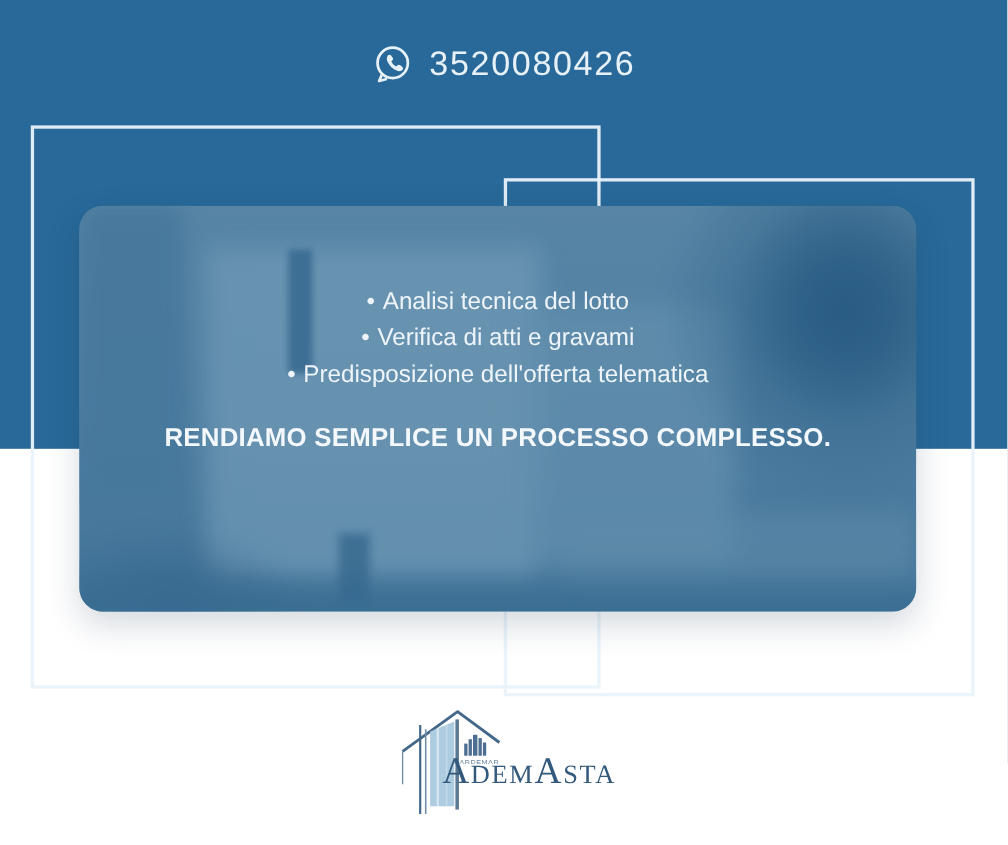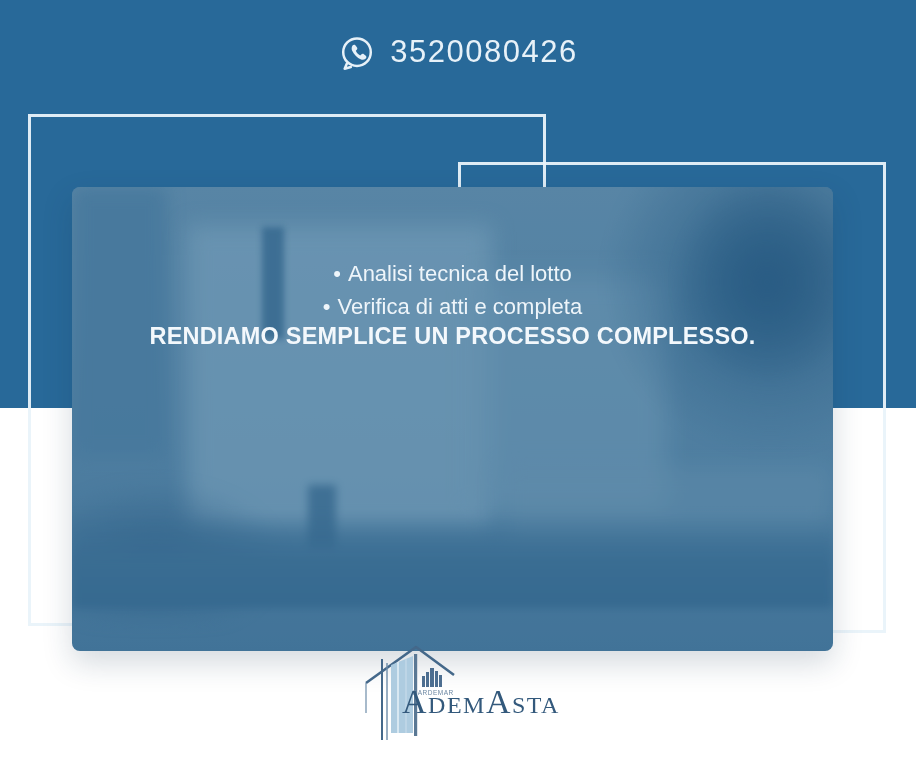--- a/index.html
+++ b/index.html
@@ -10,35 +10,35 @@
     font-family:"Liberation Sans", sans-serif;
   }
   
   .top-band {
     position:absolute; left:0; top:0; width:916px; height:408px;
     background:#286999;
   }
   
   .contact-row {
     position:absolute; left:0; top:34px; width:916px; height:48px;
-    display:flex; align-items:flex-start; justify-content:center; gap:14px;
+    display:flex; align-items:center; justify-content:center; gap:14px;
     z-index:6;
   }
   .wa-icon { width:38px; height:38px; display:block; }
   .phone-number {
     color:#e7f1f8; font-size:31px; font-weight:500; letter-spacing:1.5px;
   }
   
   .frame { position:absolute; border:3px solid rgba(233,243,250,0.95); z-index:2; }
   .frame-1 { left:28px;  top:114px; width:518px; height:512px; }
   .frame-2 { left:458px; top:162px; width:428px; height:471px; }
   
   .card {
-    position:absolute; left:72px; top:187px; width:761px; height:464px;
-    border-radius:8px; overflow:hidden; z-index:4;
+    position:absolute; left:72px; top:187px; width:761px; height:369px;
+    border-radius:22px; overflow:hidden; z-index:4;
     box-shadow:0 12px 30px rgba(20,50,80,0.18);
   }
   .photo { position:absolute; inset:0; }
   .photo > div { position:absolute; }
   .ph-base  { inset:0; background:linear-gradient(180deg,#6a90aa 0%,#5d86a3 55%,#4a7697 100%); }
   .ph-leftdark { left:0; top:0; width:95px; height:270px; background:#517d9d; filter:blur(9px); opacity:.85; }
   .ph-wall  { left:115px; top:38px; width:305px; height:305px; background:#8aabc0; filter:blur(11px); opacity:.75; }
   .ph-wall2 { left:400px; top:90px; width:195px; height:235px; background:#7b9fb6; filter:blur(12px); opacity:.7; }
   .ph-win   { left:190px; top:40px; width:22px; height:112px; background:#3a678a; filter:blur(3px); opacity:.85; }
   .ph-door  { left:236px; top:298px; width:28px; height:64px; background:#356285; filter:blur(4px); opacity:.75; }
@@ -57,21 +57,21 @@
     position:absolute; inset:0; z-index:5;
     display:flex; flex-direction:column; align-items:center;
     padding-top:70px;
   }
   .bullet-list { width:600px; text-align:center; }
   .bullet-line {
     color:#eef5fa; font-size:22px; line-height:33px; font-weight:400;
   }
   .blt { margin-right:7px; }
   .card-slogan {
-    color:#f3f8fc; font-size:23.5px; font-weight:700;
+    margin-top:28px; color:#f3f8fc; font-size:23.5px; font-weight:700;
     letter-spacing:0.2px; text-align:center; width:700px;
   }
   
   .logo-wrap { position:absolute; left:318px; top:641px; width:280px; height:104px; z-index:6; }
   .house-svg { position:absolute; left:46px; top:2px; width:96px; height:100px; }
   .brand-name {
     position:absolute; left:84px; top:44px;
     font-family:"Liberation Serif", serif; font-variant:small-caps;
     font-size:34px; color:#33597c; letter-spacing:1.5px; line-height:34px;
     white-space:nowrap;
@@ -112,21 +112,22 @@
       <div class="ph-tree2"></div>
       <div class="ph-terrace"></div>
       <div class="ph-bush"></div>
       <div class="ph-ground"></div>
       <div class="ph-tint"></div>
     </div>
 
     <div class="card-content">
       <div class="bullet-list">
         <div class="bullet-line"><span class="blt">•</span><span>Analisi tecnica del lotto</span></div>
-        <div class="bullet-line"><span class="blt">•</span><span>Verifica di atti e completa</span></div>
+        <div class="bullet-line"><span class="blt">•</span><span>Verifica di atti e gravami</span></div>
+        <div class="bullet-line"><span class="blt">•</span><span>Predisposizione dell'offerta telematica</span></div>
       </div>
       <div class="card-slogan">RENDIAMO SEMPLICE UN PROCESSO COMPLESSO.</div>
     </div>
   </div>
 
   <div class="logo-wrap">
     <svg class="house-svg" viewBox="0 0 96 100">
 
       <polyline points="2,40 52,4 90,32" fill="none" stroke="#44688a" stroke-width="2.6" stroke-linejoin="round"></polyline>
 

